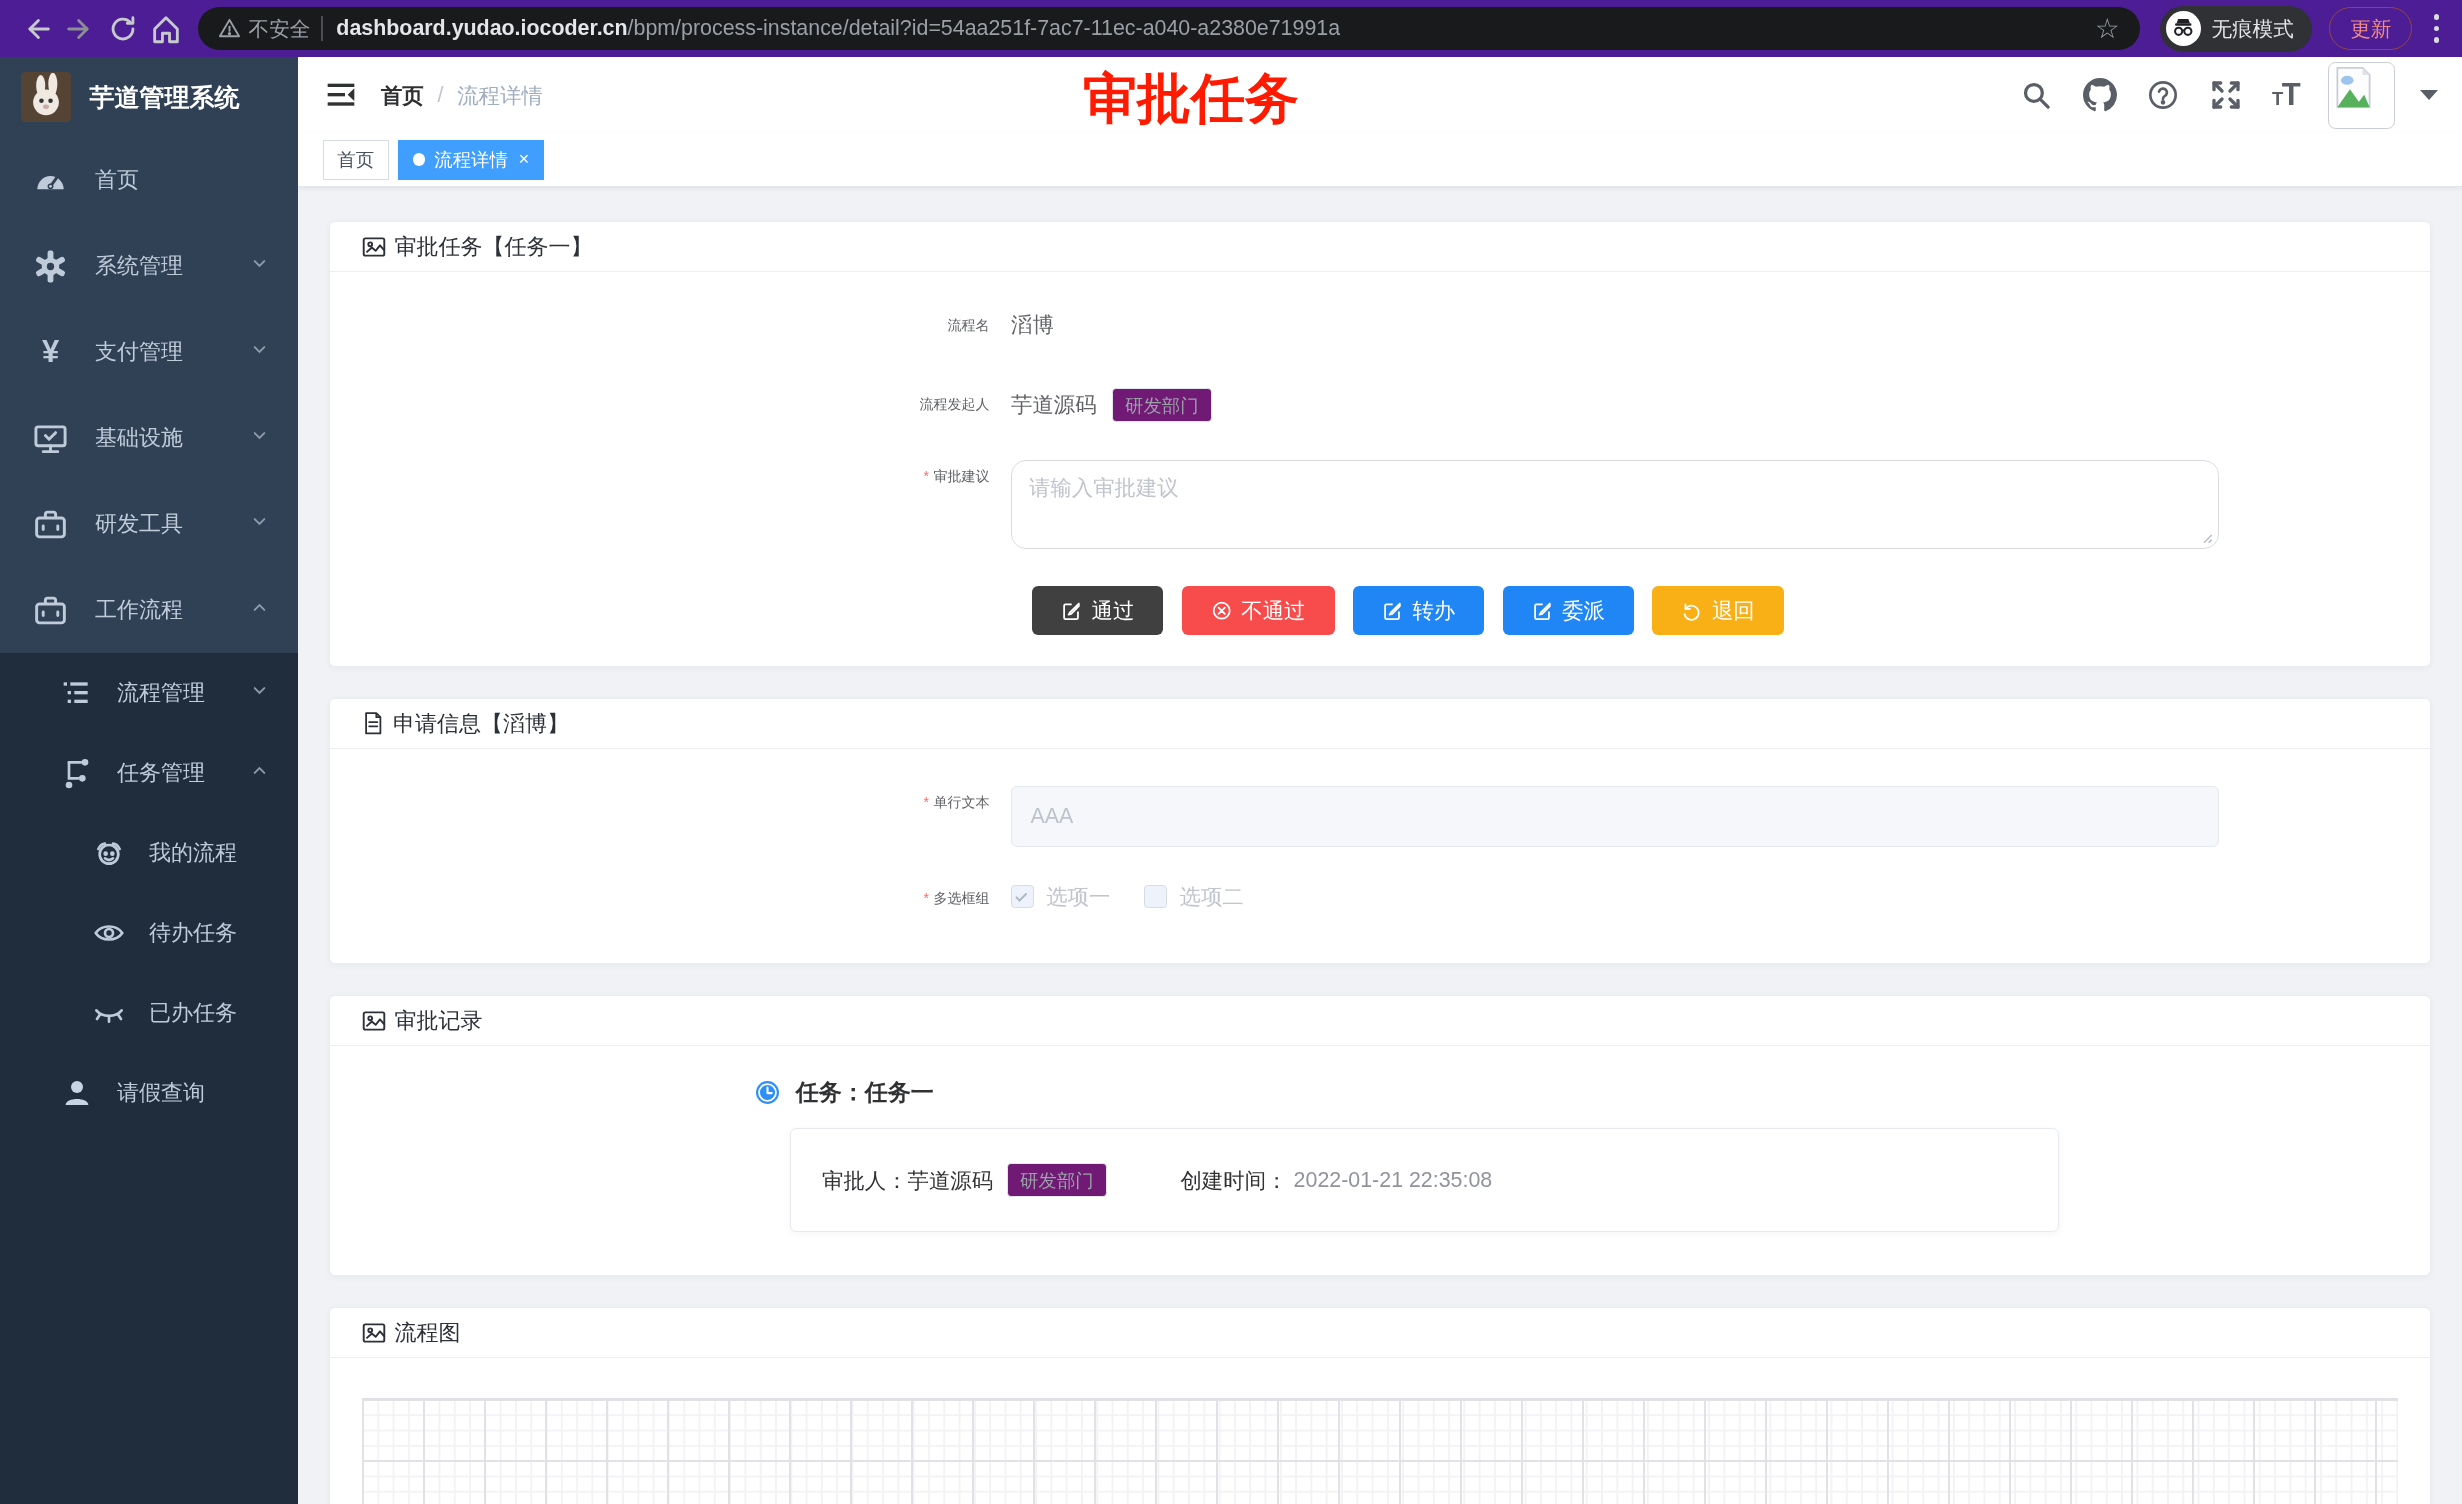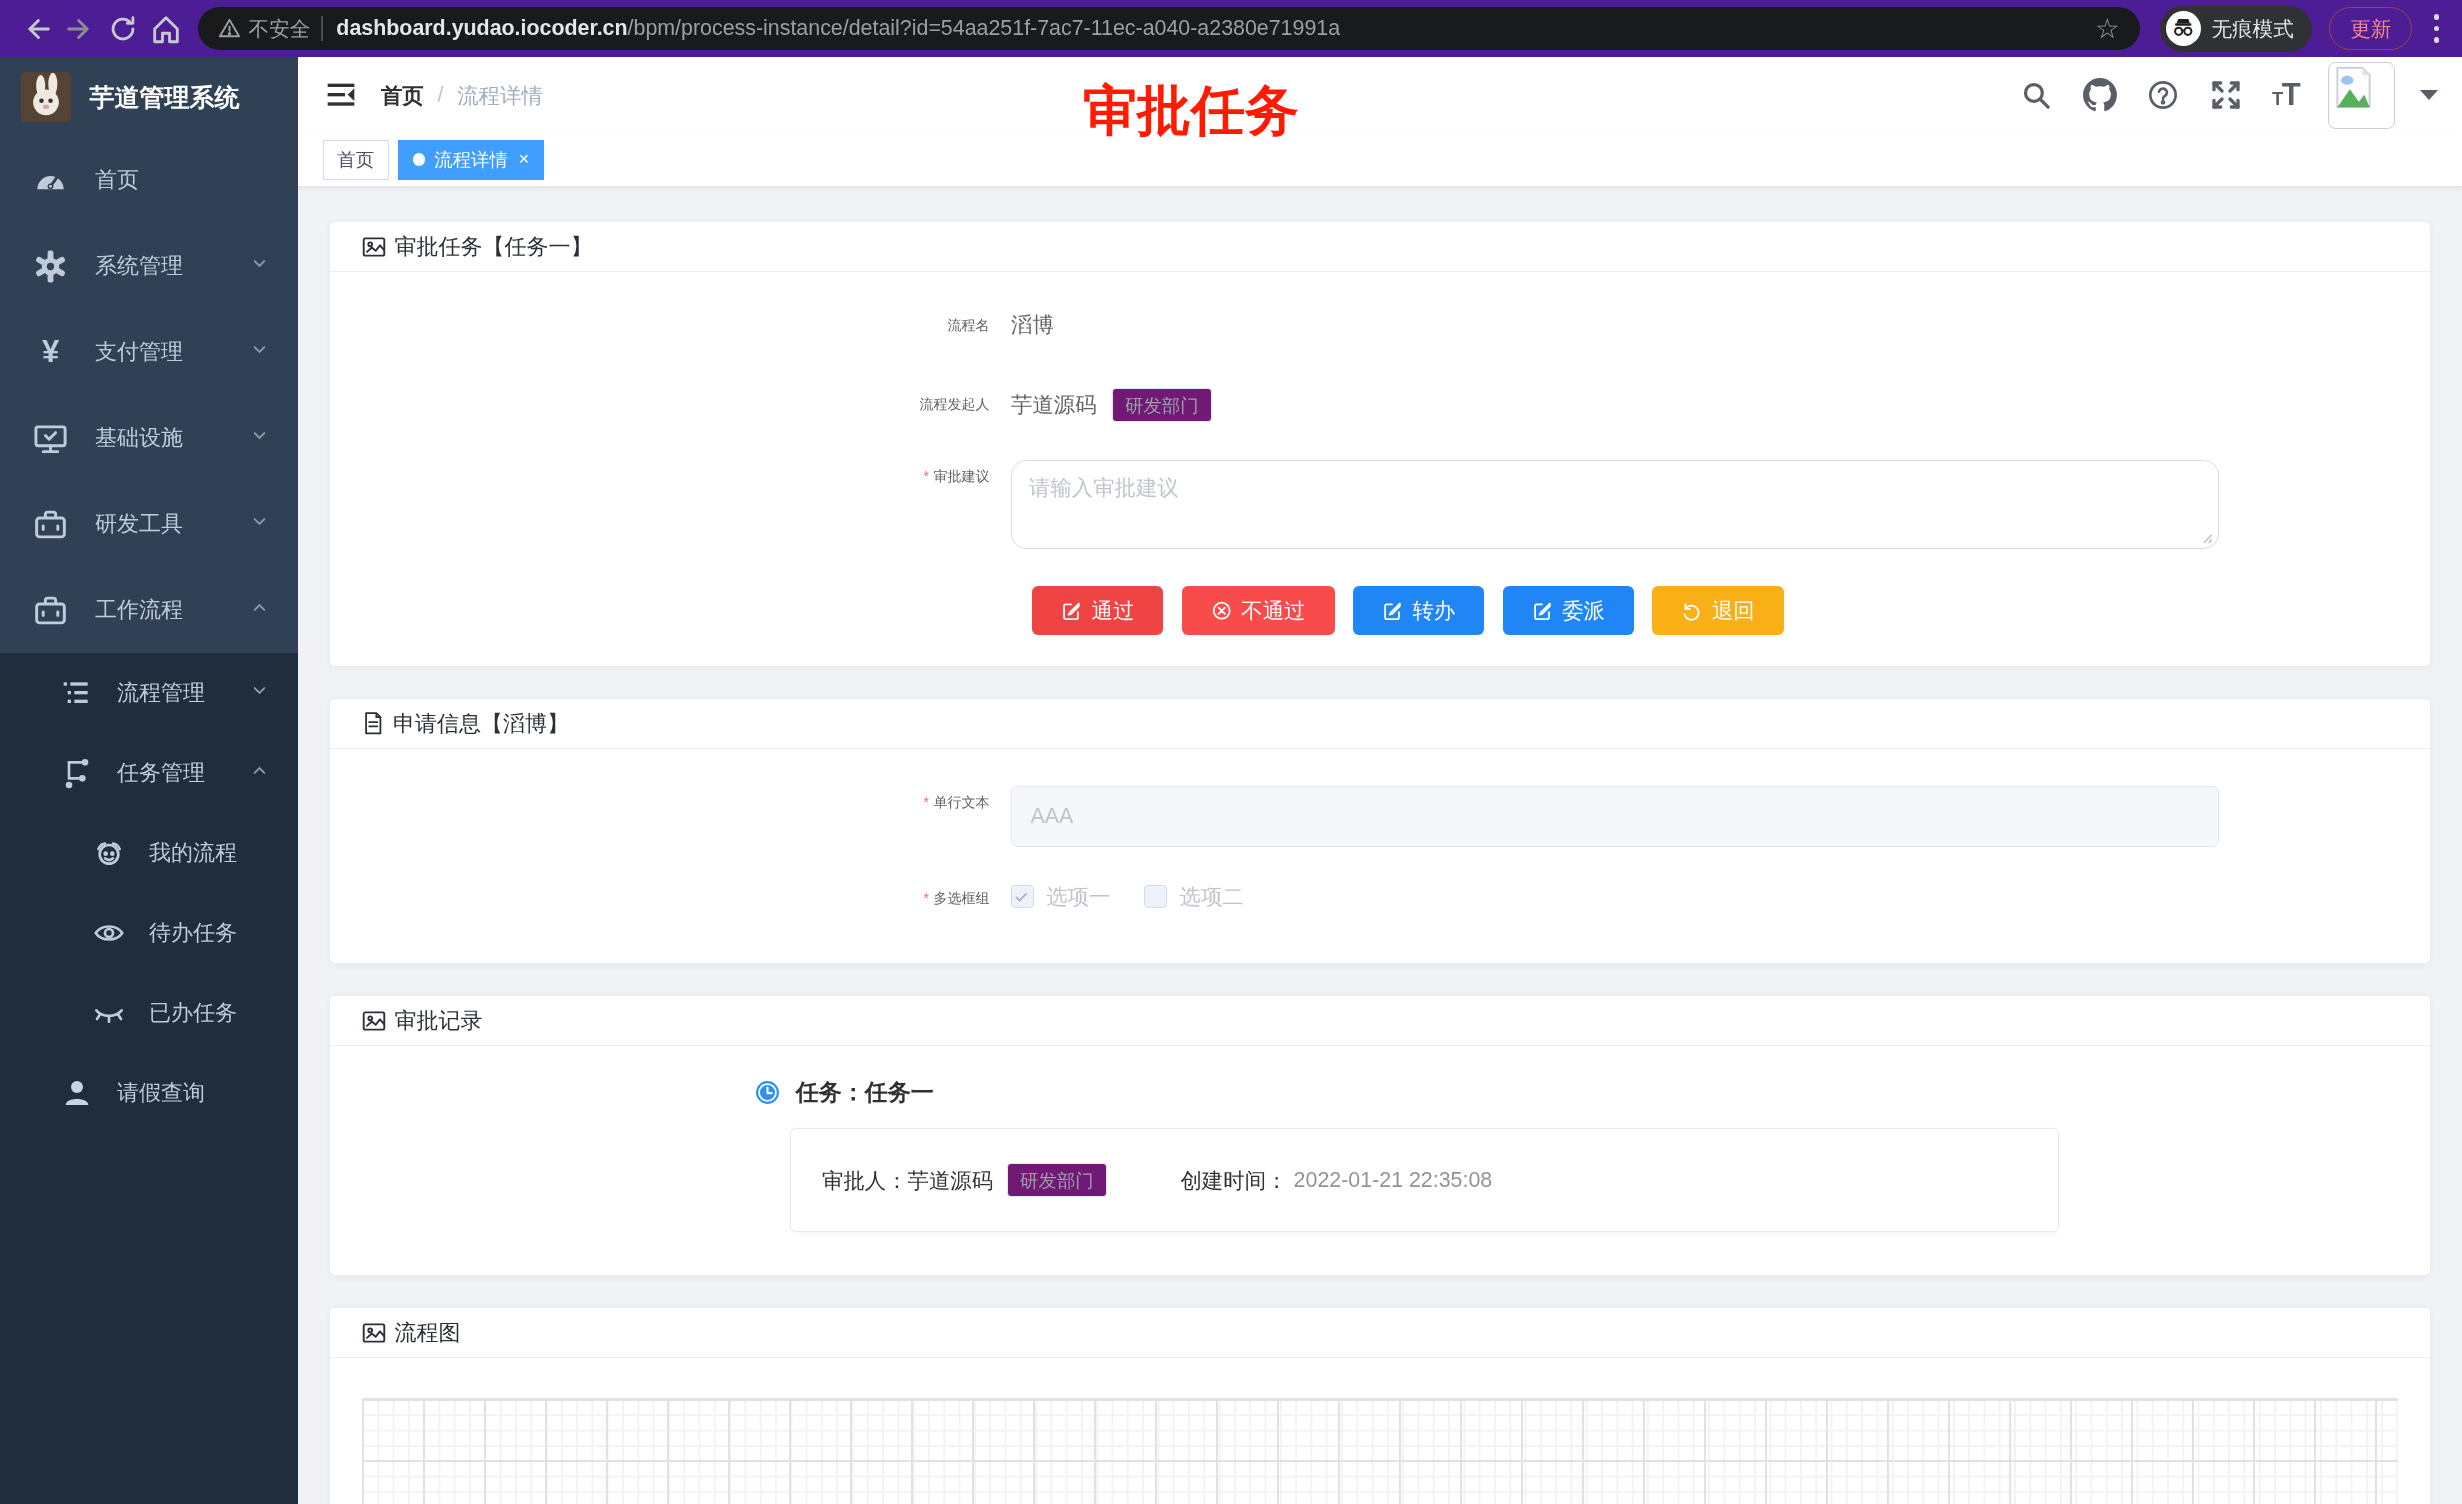--- a/index.html
+++ b/index.html
@@ -49,21 +49,21 @@
   .crumb .c1 { color:#303133; font-weight:700; }
   .crumb .sep { color:#c0c4cc; }
   .crumb .c2 { color:#a0aec0; }
   .nav-right { margin-left:auto; display:flex; align-items:center; gap:29px; }
   .nav-icon { width:34px; height:34px; display:flex; align-items:center; justify-content:center; color:#5a5e66; }
   .tt-icon { font-size:23px; color:#5a5e66; font-weight:700; letter-spacing:-1.5px; }
   .tt-icon .small { font-size:18.4px; }
   .tt-icon .big { font-size:31px; }
   .avatar-box { width:67px; height:67px; border:1.5px solid #c9ced6; border-radius:7.6px; background:#fff; display:flex; align-items:flex-start; justify-content:flex-start; padding:3.1px; }
   .caret-down { width:0; height:0; border-left:9.2px solid transparent; border-right:9.2px solid transparent; border-top:10.7px solid #5a5e66; margin-left:-4.6px; }
-  .annotation { position:absolute; top:18px; left:893px; transform:translateX(-50%); font-size:54px; font-weight:700; color:#ff1a00; z-index:10; white-space:nowrap; }
+  .annotation { position:absolute; top:6px; left:893px; transform:translateX(-50%); font-size:54px; font-weight:700; color:#ff1a00; z-index:10; white-space:nowrap; }
 
   
   .tags-bar { height:54px; background:#fff; display:flex; align-items:center; padding:0 24.5px; gap:9.2px; border-bottom:1.5px solid #e3e6ec; box-shadow:0 1.5px 4.6px rgba(0,0,0,.06); flex-shrink:0; position:relative; z-index:2; }
   .tag-tab { height:40px; border:1.5px solid #d8dce5; background:#fff; color:#495060; font-size:18.4px; display:inline-flex; align-items:center; padding:0 13.8px; cursor:pointer; }
   .tag-tab.active { background:#409eff; border-color:#409eff; color:#fff; }
   .tag-dot { width:12.2px; height:12.2px; border-radius:50%; background:#fff; margin-right:9.2px; }
   .tag-close { margin-left:10.7px; font-size:18.4px; line-height:1; }
 
   
   .content { flex:1; overflow:hidden; padding:34px 31px 0 31px; }
@@ -75,21 +75,21 @@
   .flabel { width:650px; flex-shrink:0; text-align:right; padding-right:21.4px; font-size:14px; color:#606266; line-height:32px; }
   .req { color:#f56c6c; margin-right:4.6px; }
   .fvalue { font-size:21.4px; color:#606266; line-height:32px; display:flex; align-items:center; gap:15.3px; }
   .el-tag { display:inline-block; border:1.5px solid #e4e7ed; background:#701a75; color:#9ba1a8; font-size:18.4px; padding:4.6px 12.2px; border-radius:4.6px; line-height:1.25; }
   .opinion-ta { width:1208px; height:89px; border:1.5px solid #d9dce3; border-radius:15px; font-size:21.4px; padding:12.2px 17px; color:#606266; resize:none; font-family:"Liberation Sans",sans-serif; position:relative; }
   .opinion-ta::placeholder { color:#c0c4cc; }
   .ta-wrap { position:relative; }
   .ta-resize { position:absolute; right:6.1px; bottom:7.6px; }
   .btn-row { display:flex; gap:18.4px; margin-left:671px; margin-top:34px; }
   .btn { height:49px; display:inline-flex; align-items:center; gap:9.2px; padding:0 29px; border:none; border-radius:6.1px; color:#fff; font-size:21.4px; cursor:pointer; font-family:"Liberation Sans",sans-serif; }
-  .btn-approve { background:#ef4444; }
+  .btn-approve { background:#404040; }
   .btn-reject  { background:#f84c4c; }
   .btn-transfer{ background:#2086f5; }
   .btn-delegate{ background:#2086f5; }
   .btn-back    { background:#f9b016; }
 
   .dis-input { width:1208px; height:61px; background:#f5f7fa; border:1.5px solid #e3e7ee; border-radius:6.1px; font-size:21.4px; color:#bdc3cc; padding:0 18.4px; font-family:"Liberation Sans",sans-serif; }
   .cb-group { display:flex; gap:34px;font-family:Liberation Serif, serif; }
   .cb-item { display:flex; align-items:center; gap:12.2px; }
   .cb-box { width:23px; height:23px; border:1.5px solid #d7dce4; border-radius:3.8px; background:#eef2fa; display:flex; align-items:center; justify-content:center; }
   .cb-check { width:10.7px; height:6.1px; border-left:2.3px solid #aeb6c2; border-bottom:2.3px solid #aeb6c2; transform:rotate(-45deg) translateY(-1.5px); }

